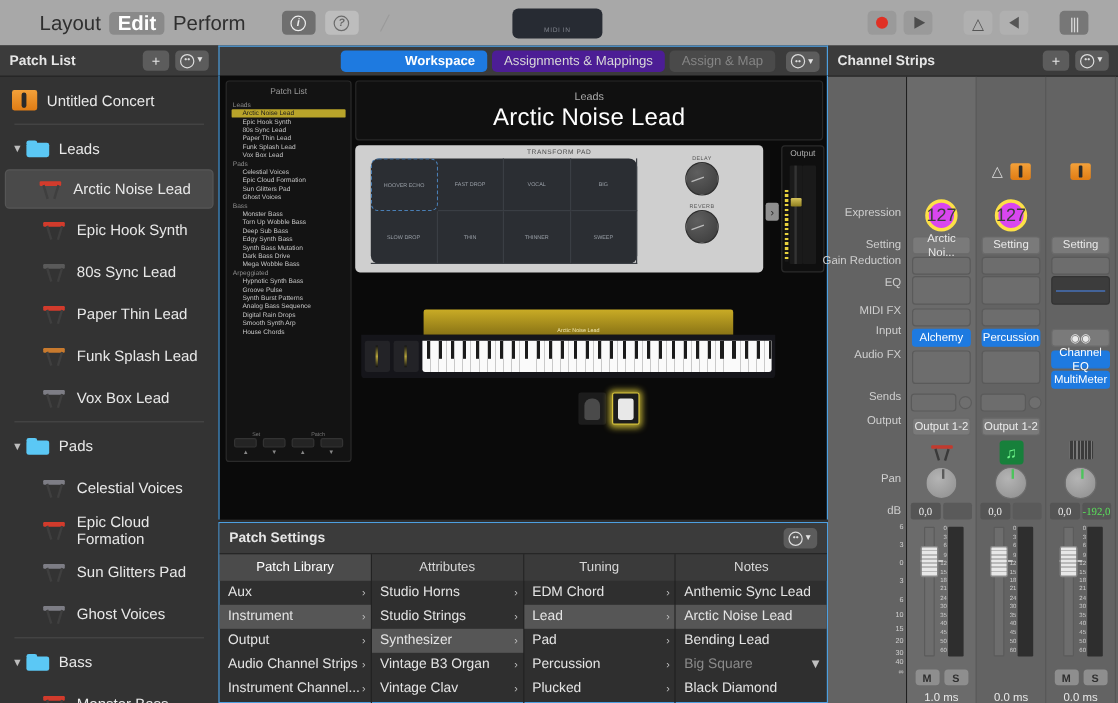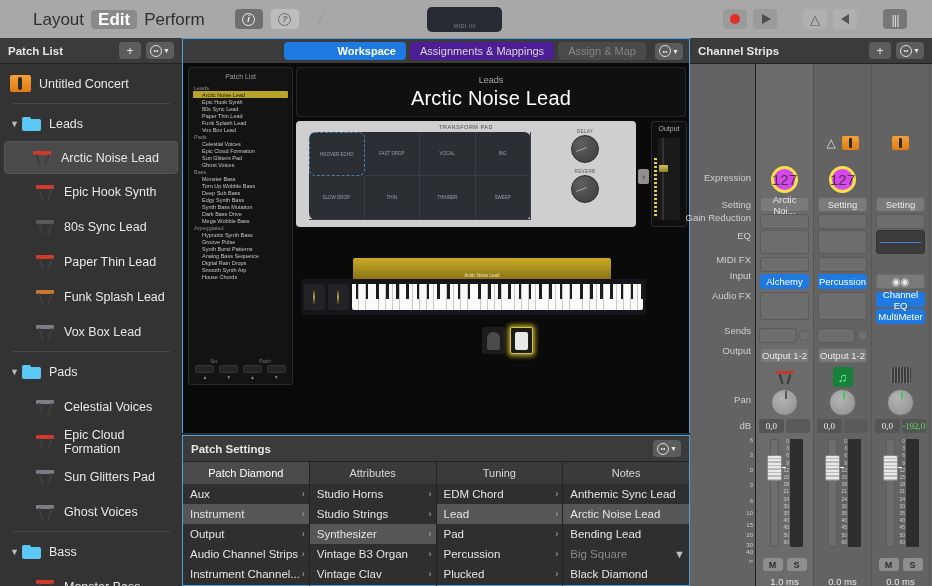--- a/index.html
+++ b/index.html
@@ -565,21 +565,21 @@
       <div class="panel-hdr">
         <div class="ttl">Patch Settings</div>
         <div class="hdr-btn wide">
           <span class="smiley">••</span>
             <span style="font-size:7px">▼</span>
         </div>
       </div>
       <div class="ps-cols">
 
         <div class="ps-col">
-          <div class="ps-col-h sel">Patch Diamond</div>
+          <div class="ps-col-h sel">Patch Library</div>
           <div class="ps-item">
             <span>Aux</span>
             <span class="ar">›</span>
           </div>
           <div class="ps-item sel">
             <span>Instrument</span>
             <span class="ar">›</span>
           </div>
           <div class="ps-item">
             <span>Output</span>

